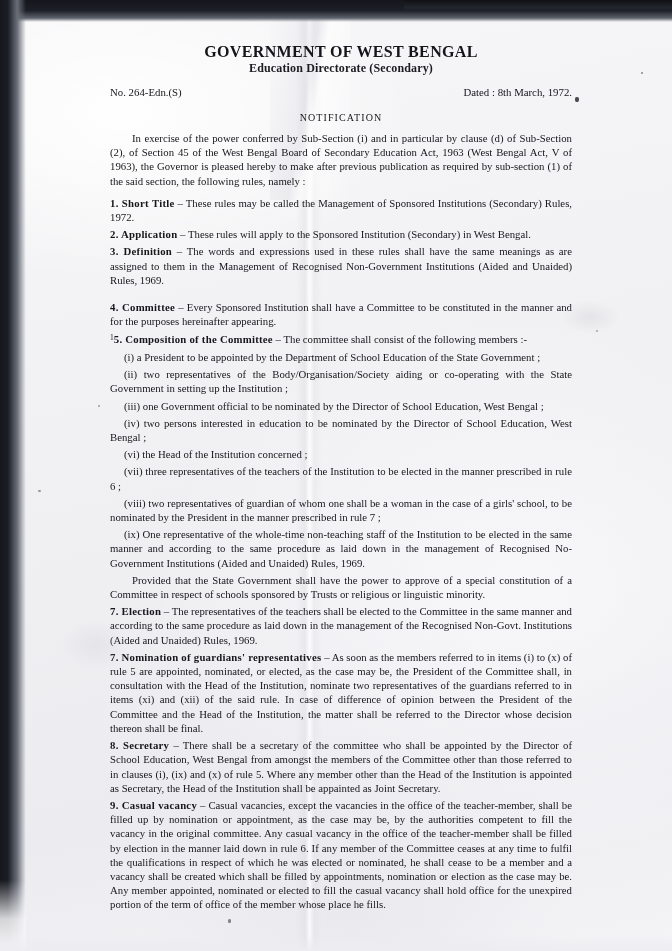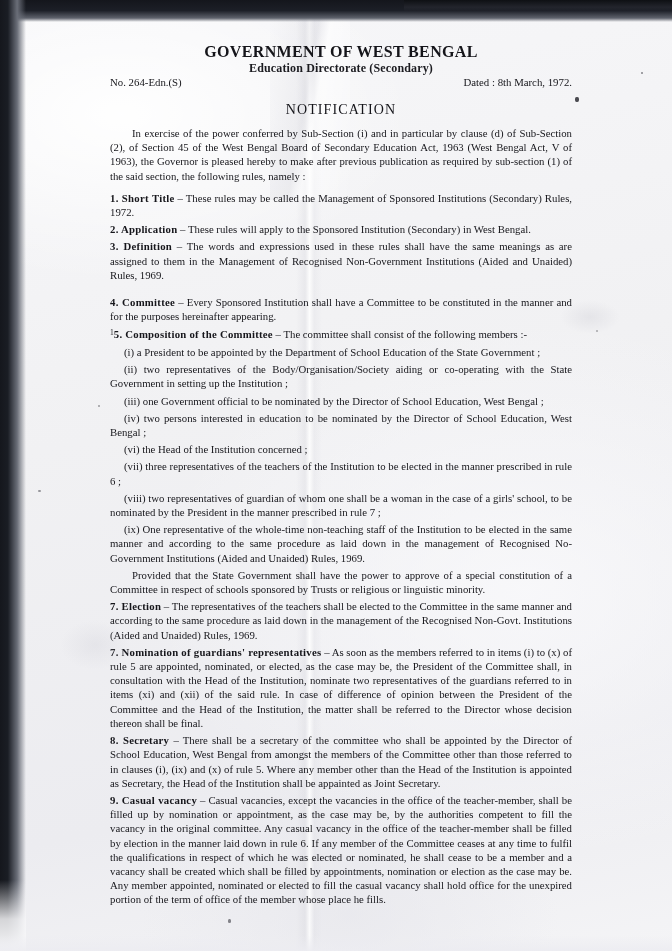--- a/index.html
+++ b/index.html
@@ -116,40 +116,41 @@
     font-weight: bold;
     font-size: 12px;
     letter-spacing: 0.15px;
     line-height: 15px;
     margin-top: 2px;
     color: #1b1b20;
   }
   .meta-row {
     position: relative;
     height: 17px;
+    margin-top: 10px;
     font-size: 10.8px;
   }
   .meta-no {
     position: absolute;
     left: 0;
     top: 0;
     white-space: nowrap;
     color: #15151a;
   }
   .meta-date {
     position: absolute;
     right: 0;
     top: 0;
     white-space: nowrap;
     color: #15151a;
     text-align: center;
   }
   .notif-title {
     text-align: center;
-    font-size: 14px;
+    font-size: 10px;
     letter-spacing: 1.1px;
     margin-top: 9px;
     color: #15151a;
   }
   p.body {
     margin: 0;
     font-size: 10.75px;
     line-height: 14.2px;
     text-align: justify;
     text-justify: inter-word;

